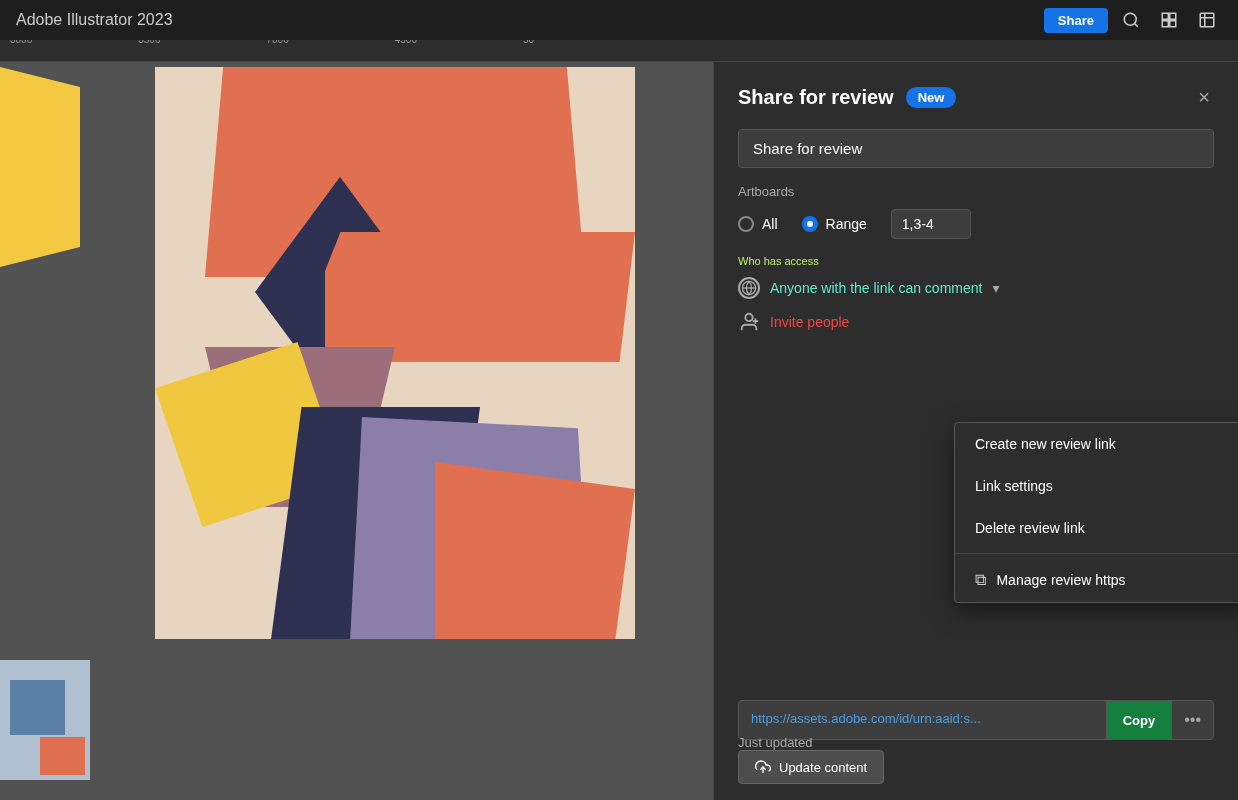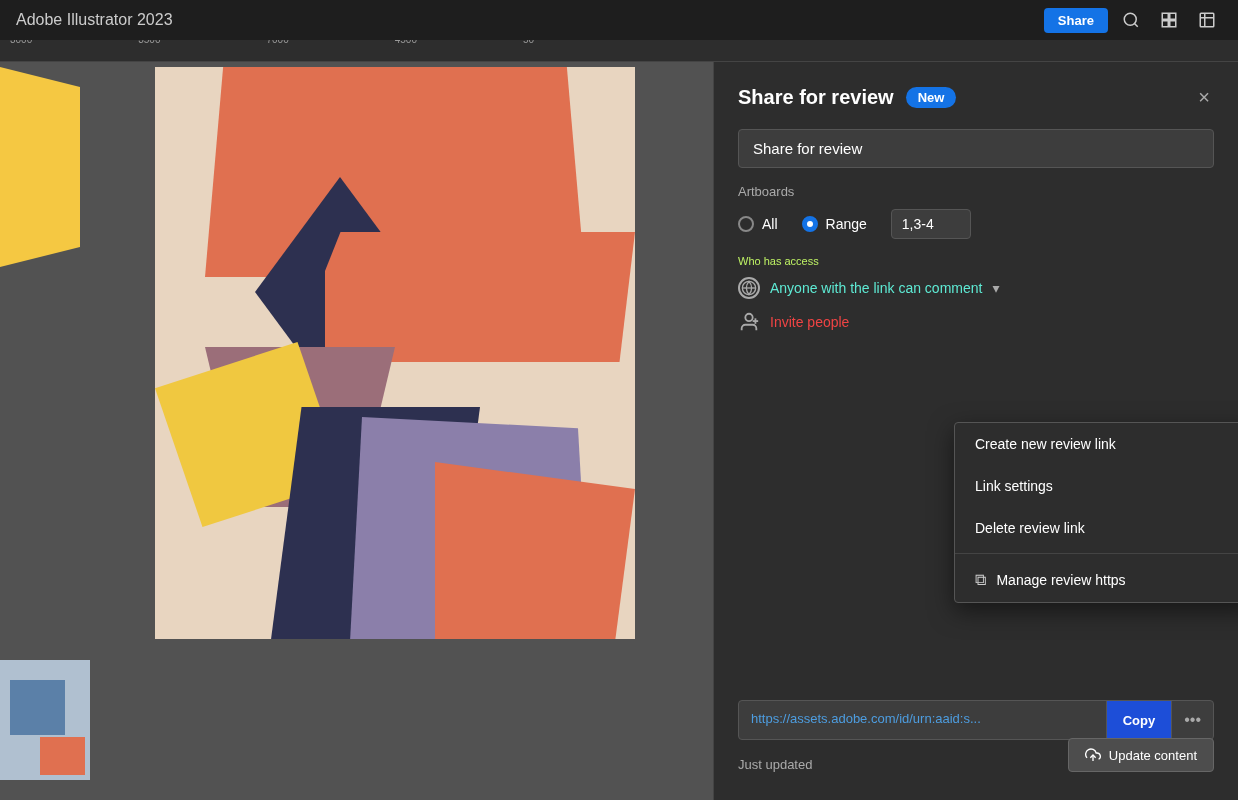--- a/index.html
+++ b/index.html
@@ -309,21 +309,21 @@
       flex: 1;
       color: #4d9de0;
       font-size: 13px;
       padding: 10px 12px;
       white-space: nowrap;
       overflow: hidden;
       text-overflow: ellipsis;
       text-decoration: none;
     }
     .copy-btn {
-      background: #1d4ed8;
+      background: #15803d;
       border: none;
       border-left: 1px solid #555;
       color: #fff;
       font-size: 13px;
       font-weight: 600;
       padding: 10px 16px;
       cursor: pointer;
     }
     .more-btn {
       background: none;
@@ -331,27 +331,28 @@
       border-left: 1px solid #555;
       color: #aaa;
       font-size: 16px;
       padding: 10px 12px;
       cursor: pointer;
     }
 
     
     .status-bar {
       position: absolute;
-      bottom: 28px;
+      bottom: 16px;
       left: 0;
       right: 0;
       padding: 0 24px;
       display: flex;
-      align-items: flex-end;
+      align-items: flex-start;
       justify-content: space-between;
+      flex-direction: column;
     }
     .just-updated {
       color: #aaa;
       font-size: 13px;
     }
     .update-btn {
       background: #4d4d4d;
       border: 1px solid #666;
       border-radius: 4px;
       color: #fff;

